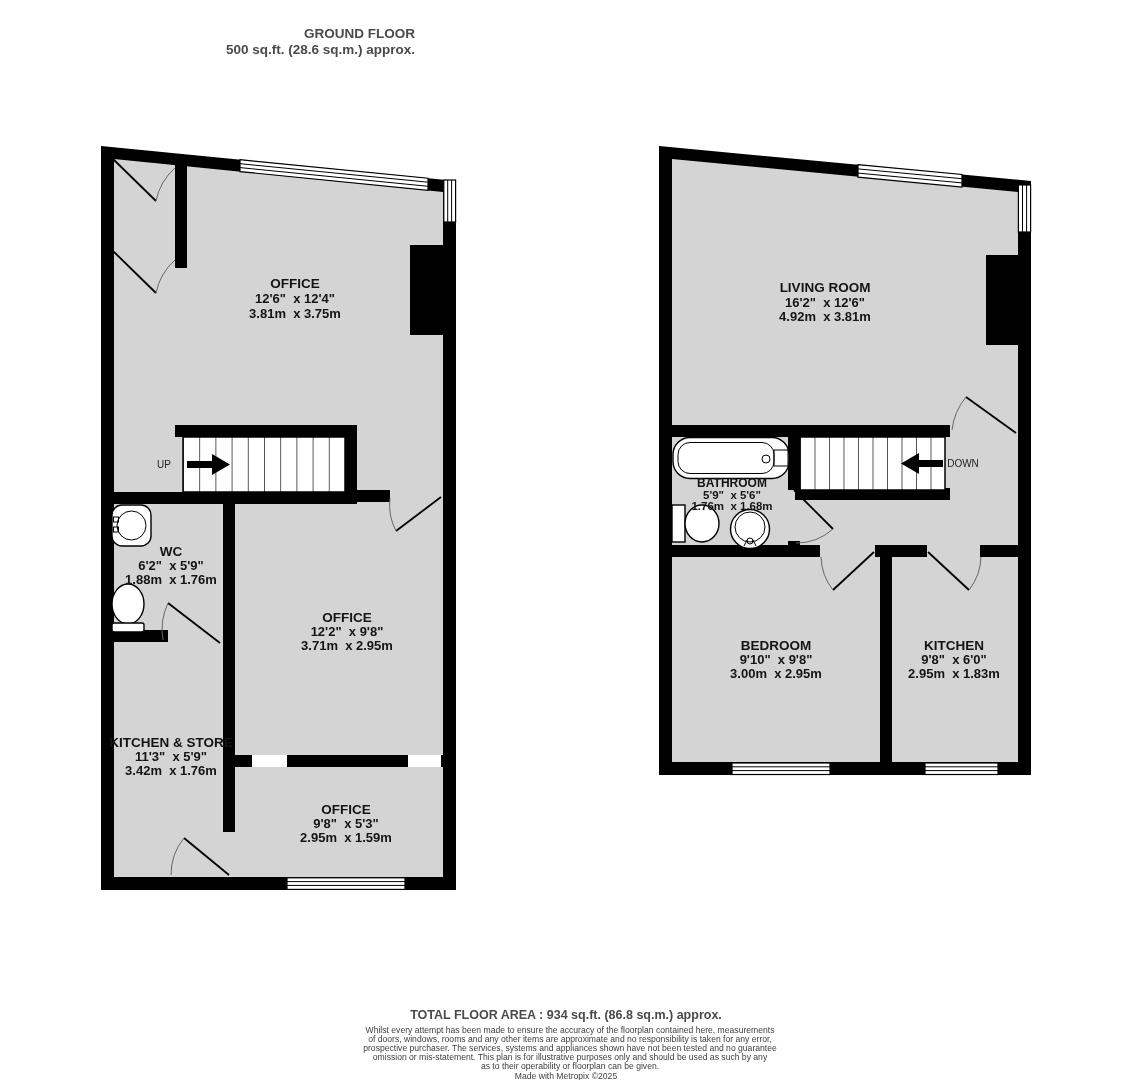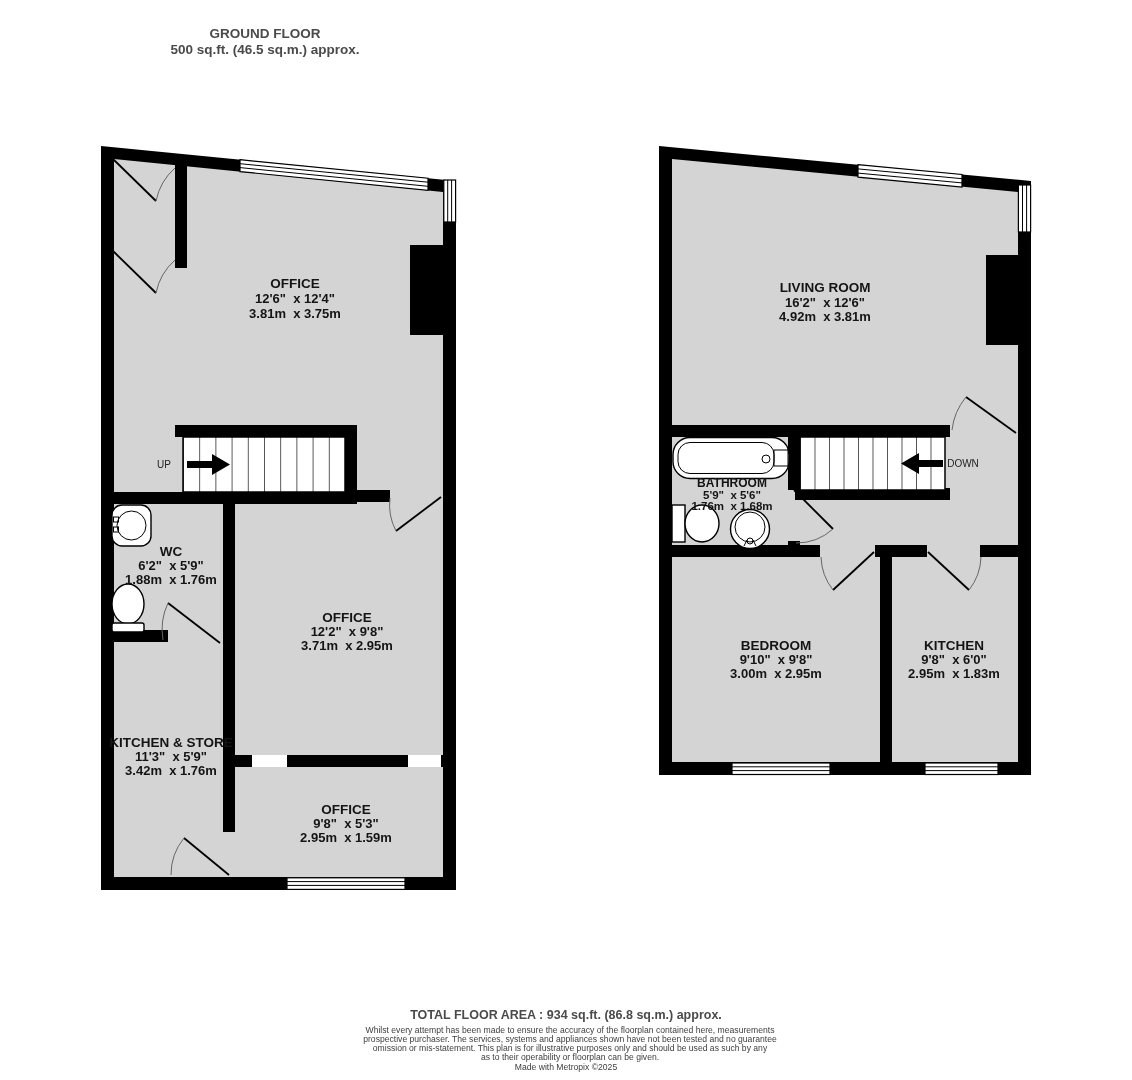--- a/index.html
+++ b/index.html
@@ -1,18 +1,18 @@
 <!DOCTYPE html>
 <html><head>
 <meta charset="utf-8">
 <style>
   html,body{margin:0;padding:0;background:#fff;}
   .canvas{position:relative;width:1132px;height:1080px;background:#fff;overflow:hidden;
           font-family:"Liberation Sans",sans-serif;}
-  .floor-title{position:absolute;width:300px;text-align:center;color:#4a4a4a;
+  .floor-title{position:absolute;width:300px;text-align:right;color:#4a4a4a;
                font:bold 13.5px/16px "Liberation Sans",sans-serif;}
   #gf-title{left:115px;top:26px;}
   #ff-title{left:688px;top:26px;}
   .plan-svg{position:absolute;left:0;top:0;}
   .footer{position:absolute;left:0;top:1008px;width:1132px;text-align:center;}
   .footer-total{font:bold 12.5px "Liberation Sans",sans-serif;color:#4a4a4a;margin-bottom:4px;}
   .footer-line{font:8.6px/8.9px "Liberation Sans",sans-serif;color:#3d3d3d;margin-left:8px;}
   .footer-credit{font:8.6px/10px "Liberation Sans",sans-serif;color:#3d3d3d;}
   
   .wall{fill:#000;}
@@ -34,21 +34,21 @@
   .rdim-sm{font:bold 11.5px "Liberation Sans",sans-serif;fill:#141414;text-anchor:middle;}
   .updown{font:10px "Liberation Sans",sans-serif;fill:#222;text-anchor:middle;}
 </style>
 </head>
 <body>
 
 <div class="canvas">
 
   <div class="floor-title" id="gf-title">
     <div>GROUND FLOOR</div>
-    <div>500 sq.ft. (46.5 sq.m.) approx.</div>
+    <div>500 sq.ft. (28.6 sq.m.) approx.</div>
   </div>
 
 
   <svg class="plan-svg" width="1132" height="1080" viewBox="0 0 1132 1080">
     <defs>
       <pattern id="treadsG" x="183" y="0" width="16.2" height="10" patternUnits="userSpaceOnUse">
         <line x1="0" y1="0" x2="0" y2="10" stroke="#000" stroke-width="1.3"></line>
       </pattern>
       <pattern id="treadsF" x="800" y="0" width="14.5" height="10" patternUnits="userSpaceOnUse">
         <line x1="0" y1="0" x2="0" y2="10" stroke="#000" stroke-width="1.3"></line>
@@ -271,19 +271,20 @@
           <text class="rdim" x="954" y="664" xml:space="preserve">9'8"  x 6'0"</text>
           <text class="rdim" x="954" y="678" xml:space="preserve">2.95m  x 1.83m</text>
         </g>
       </g>
     </g>
   </svg>
 
   <div class="footer">
     <div class="footer-total">TOTAL FLOOR AREA : 934 sq.ft. (86.8 sq.m.) approx.</div>
     <div class="footer-line">Whilst every attempt has been made to ensure the accuracy of the floorplan contained here, measurements</div>
+    <div class="footer-line">of doors, windows, rooms and any other items are approximate and no responsibility is taken for any error,</div>
     <div class="footer-line">prospective purchaser. The services, systems and appliances shown have not been tested and no guarantee</div>
     <div class="footer-line">omission or mis-statement. This plan is for illustrative purposes only and should be used as such by any</div>
     <div class="footer-line">as to their operability or floorplan can be given.</div>
     <div class="footer-credit">Made with Metropix ©2025</div>
   </div>
 
 </div>
 
 </body></html>

